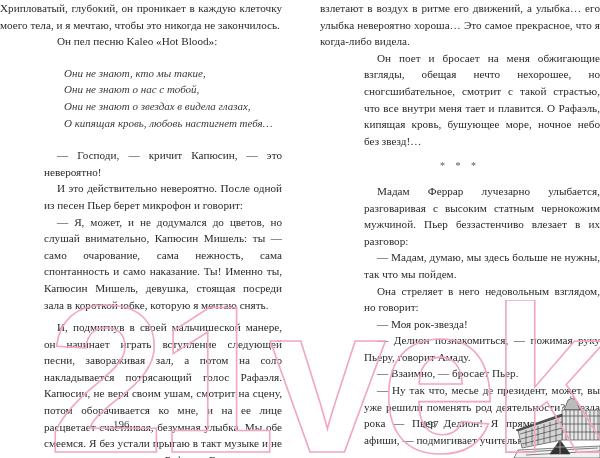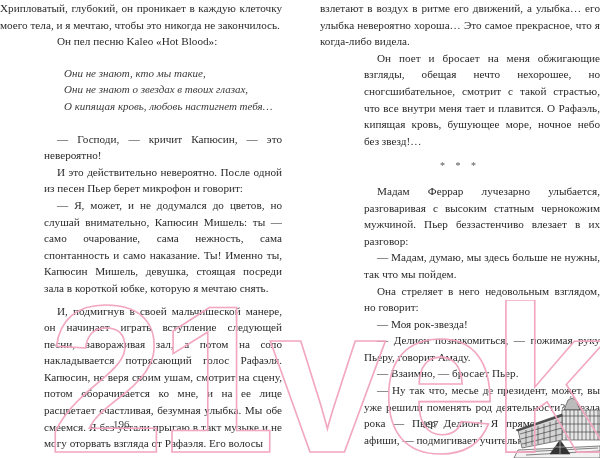--- a/index.html
+++ b/index.html
@@ -109,21 +109,22 @@
 
 <div class="spread">
 
   <div class="page left">
     <div class="text">
       <p class="cont">Хрипловатый, глубокий, он проникает в каждую клеточку моего тела, и я мечтаю, чтобы это никогда не закончилось.</p>
       <p class="ind">Он пел песню Kaleo «Hot Blood»:</p>
 
       <div class="poem">
         <div>Они не знают, кто мы такие,</div>
-        <div>Они не знают о звездах в твоих глазах,</div>
+        <div>Они не знают о нас с тобой,</div>
+        <div>Они не знают о звездах в видела глазах,</div>
         <div>О кипящая кровь, любовь настигнет тебя…</div>
       </div>
 
       <p class="ind">— Господи, — кричит Капюсин, — это невероятно!</p>
       <p class="ind">И это действительно невероятно. После одной из песен Пьер берет микрофон и говорит:</p>
       <p class="ind">— Я, может, и не додумался до цветов, но слушай внимательно, Капюсин Мишель: ты — само очарование, сама нежность, сама спонтанность и само наказание. Ты! Именно ты, Капюсин Мишель, девушка, стоящая посреди зала в короткой юбке, которую я мечтаю снять.</p>
       <p class="ind gap-top">И, подмигнув в своей мальчишеской манере, он начинает играть вступление следующей песни, завораживая зал, а потом на соло накладывается потрясающий голос Рафаэля. Капюсин, не веря своим ушам, смотрит на сцену, потом оборачивается ко мне, и на ее лице расцветает счастливая, безумная улыбка. Мы обе смеемся. Я без устали прыгаю в такт музыке и не могу оторвать взгляда от Рафаэля. Его волосы</p>
     </div>
     <div class="folio">196</div>
   </div>

